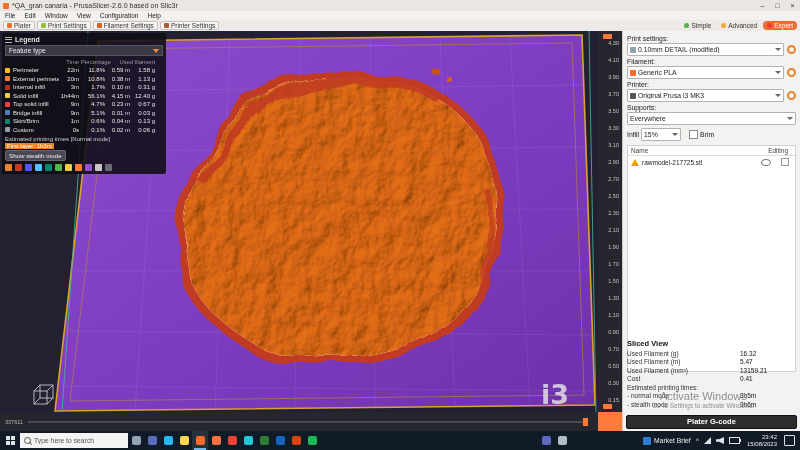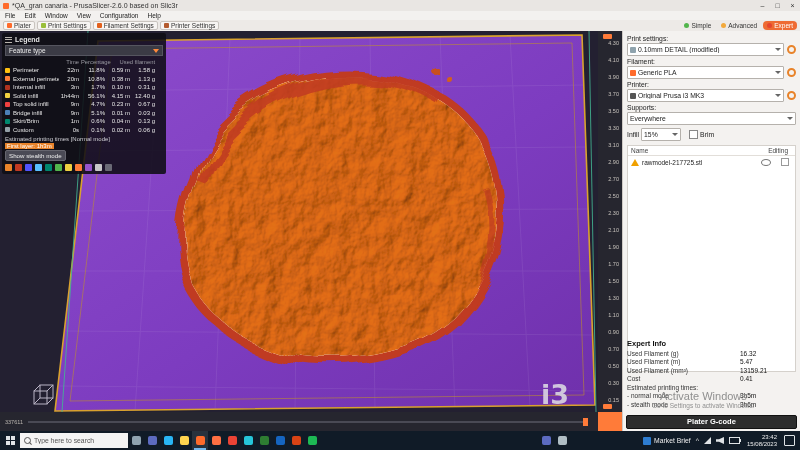--- a/index.html
+++ b/index.html
@@ -441,21 +441,21 @@
         <span class="col2">Editing</span>
       </div>
       <div class="otrow">
         <span class="warn"></span>
         <span class="oname">rawmodel-217725.stl</span>
         <span class="eye"></span>
         <span class="editic"></span>
       </div>
     </div>
     <div class="slicedinfo">
-      <div class="si-title">Expert Info</div>
+      <div class="si-title">Sliced View</div>
       <div>
 
           <div class="si-row">
             <span class="si-l">Used Filament (g)</span>
             <span class="si-v">16.32</span>
           </div>
 
           <div class="si-row">
             <span class="si-l">Used Filament (m)</span>
             <span class="si-v">5.47</span>

